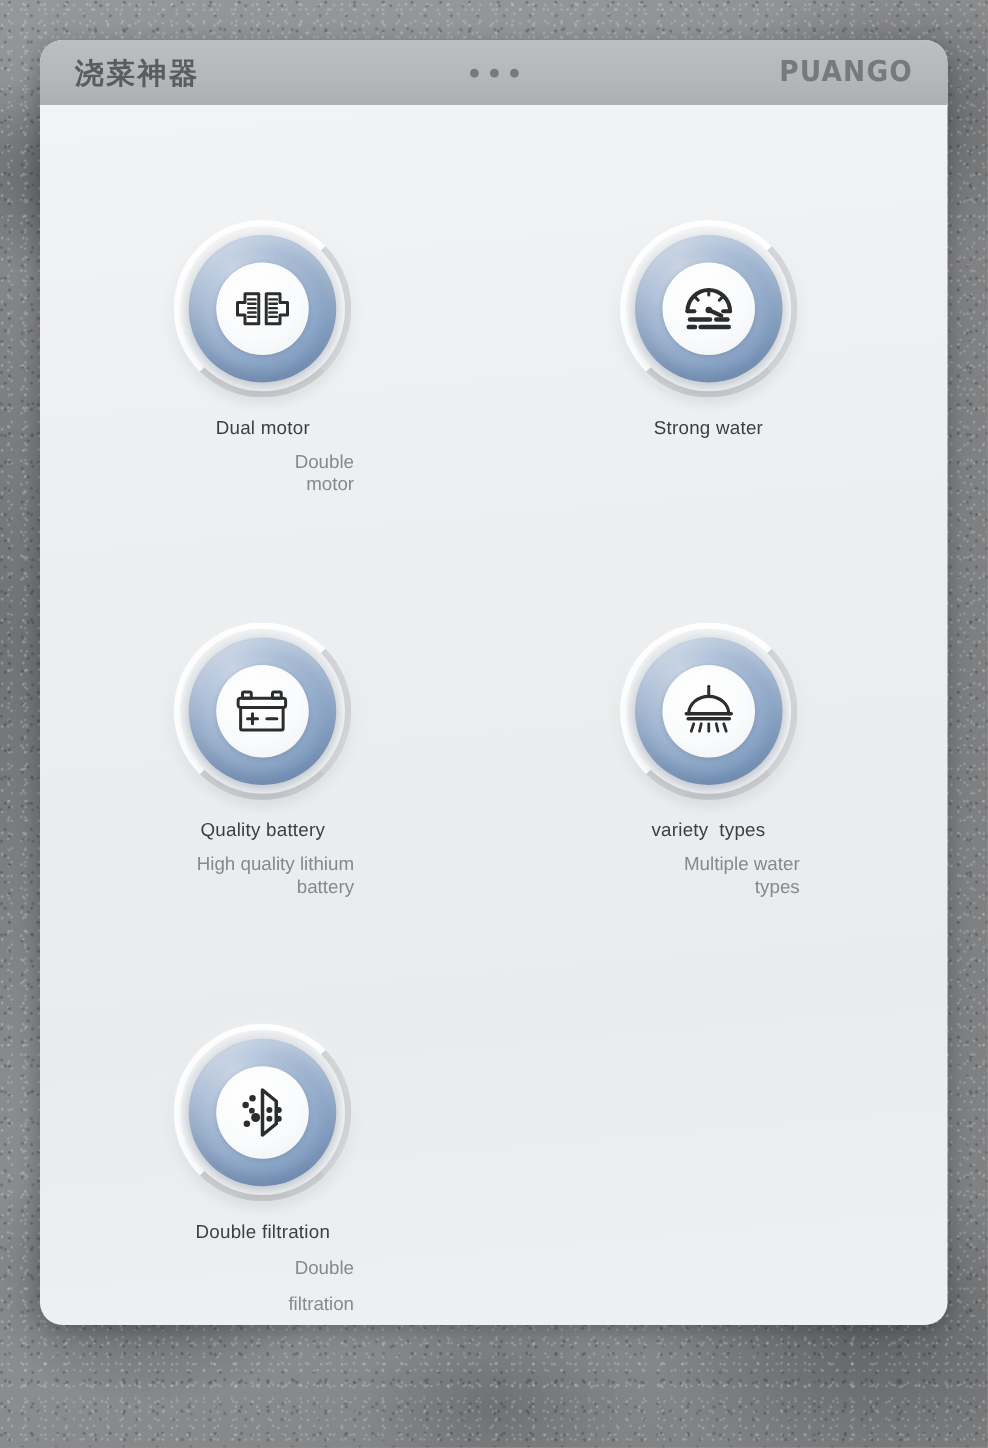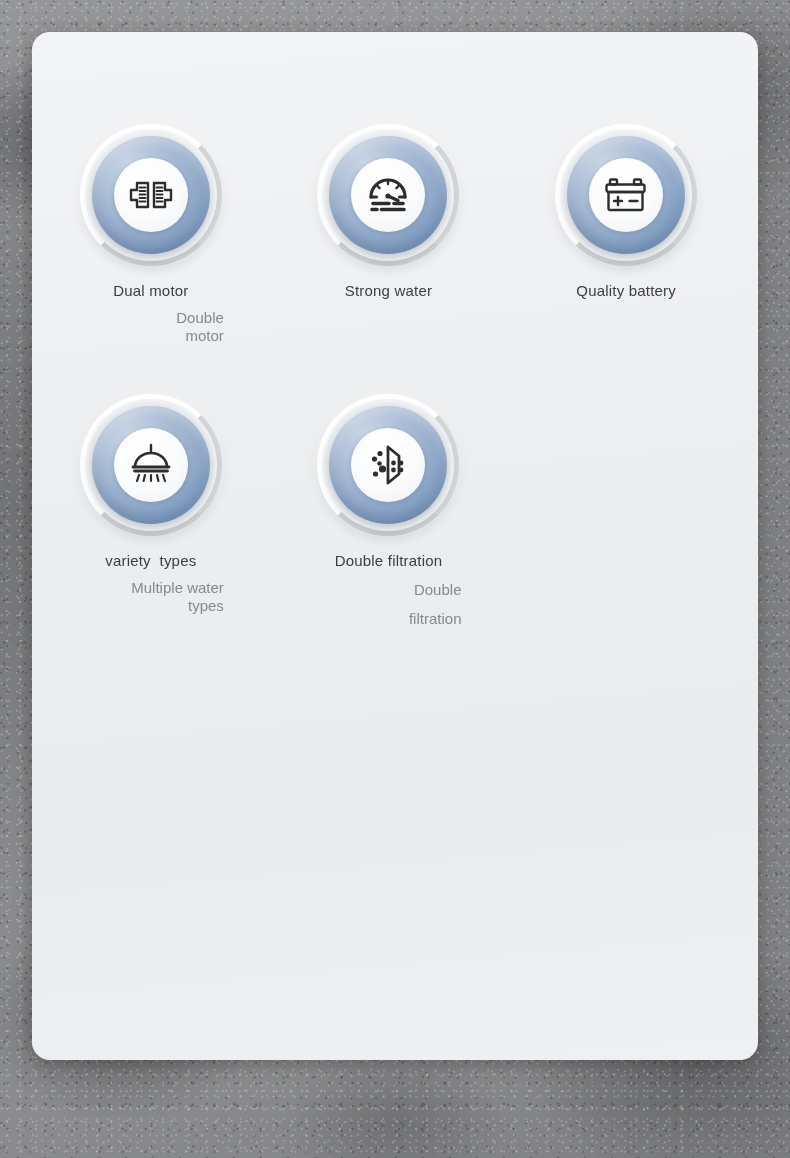--- a/index.html
+++ b/index.html
@@ -111,22 +111,22 @@
     font-family: "DejaVu Sans", "Liberation Sans", sans-serif;
     transform: scaleX(0.92);
     transform-origin: right center;
     white-space: nowrap;
   }
 
   
   #features {
     padding: 92px 13px 0 0;
     display: grid;
-    grid-template-columns: 1fr 1fr 1fr;
-    row-gap: 48px;
+    grid-template-columns: 1fr 1fr;
+    row-gap: 100px;
   }
 
   .feature {
     display: flex;
     flex-direction: column;
     align-items: center;
     position: relative;
   }
 
   
@@ -213,20 +213,31 @@
   .feature.wide-desc .desc { line-height: 1.95; margin-top: 6px; }
 </style>
 </head>
 <body>
 
 <div id="backdrop"></div>
 <div id="grain"></div>
 
 <div id="card">
 
+  <div id="header">
+    <div id="app-title">浇菜神器</div>
+
+    <div id="dots">
+      <span class="dot"></span>
+      <span class="dot"></span>
+      <span class="dot"></span>
+    </div>
+
+    <div id="brand">PUANGO</div>
+  </div>
 
   <div id="features">
 
     <div class="feature col-left">
       <div class="medallion">
         <div class="ring"></div>
         <div class="disc">
           <div class="plate">
             <span>
               <svg width="46" height="38" viewBox="0 0 46 38" fill="none" stroke="#2b2d2f" stroke-width="2.4" stroke-linejoin="round" stroke-linecap="round">
@@ -296,20 +307,22 @@
                 <rect x="5.5" y="16" width="34" height="18" rx="1.2"></rect>
                 <path d="M11 25 H19"></path>
                   <path d="M15 21 V29"></path>
                 <path d="M26.5 25 H34.5"></path>
               </svg>
             </span>
           </div>
         </div>
       </div>
       <div class="title">Quality battery</div>
+      <div class="desc">High quality lithium
+battery</div>
     </div>
 
     <div class="feature col-right">
       <div class="medallion">
         <div class="ring"></div>
         <div class="disc">
           <div class="plate">
             <span>
               <svg width="46" height="44" viewBox="0 0 46 44" fill="none" stroke="#2b2d2f" stroke-linecap="round" stroke-linejoin="round">
                 <path d="M23 2 V10" stroke-width="2.4"></path>

